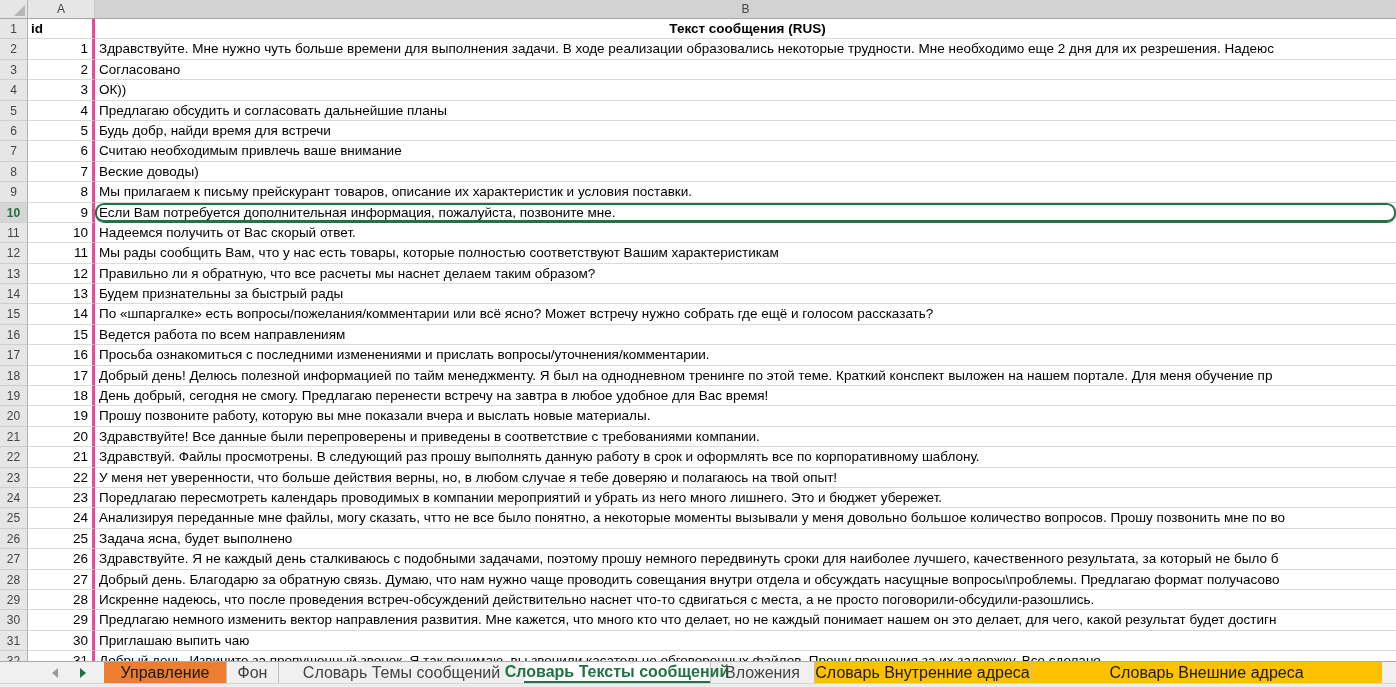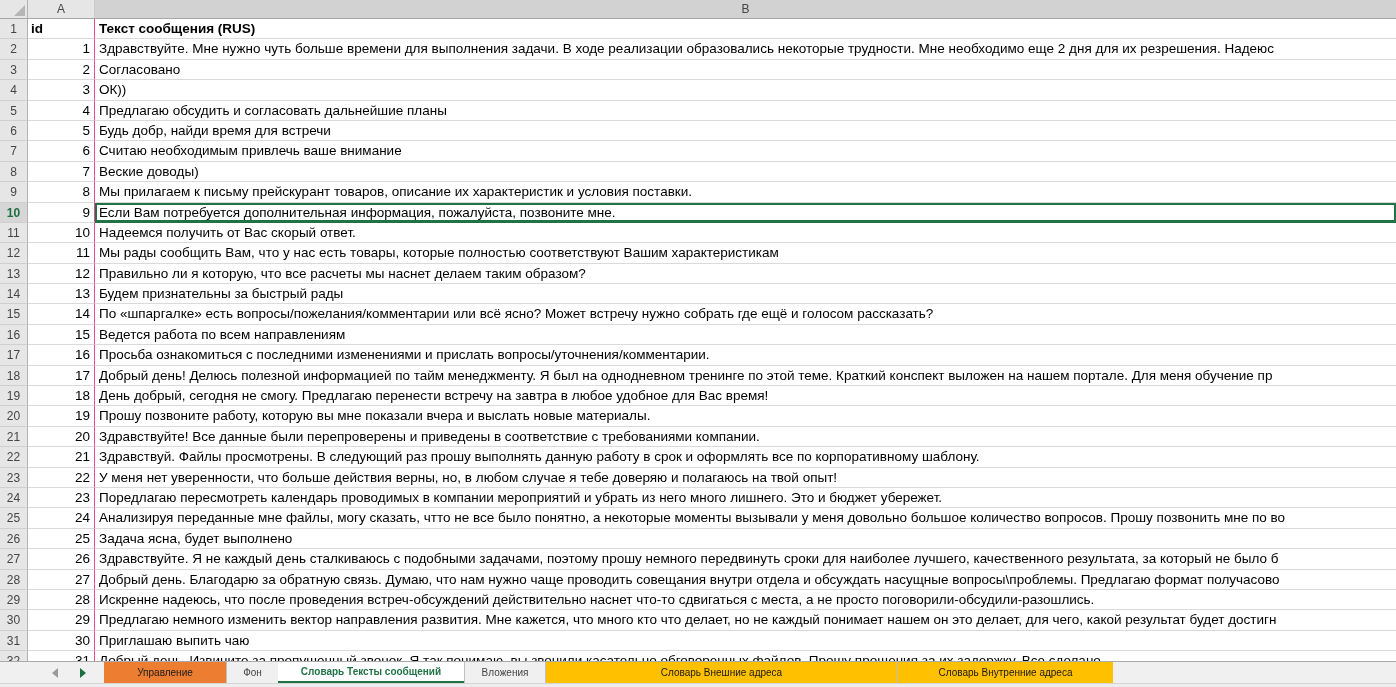--- a/index.html
+++ b/index.html
@@ -18,43 +18,43 @@
   .colA{width:67px;background:#e6e6e6;border-right:1px solid #c9c9c9;}
   .colB{flex:1;background:#d2d2d2;}
 
   
   .gridrows{position:absolute;top:19px;left:0;right:0;bottom:26px;overflow:hidden;}
   .row{display:flex;height:20.4px;line-height:20.4px;box-sizing:border-box;}
   .rh{width:28px;background:#e6e6e6;border-right:1px solid #b2b2b2;
     border-bottom:1px solid #cfcfcf;font-size:12px;color:#454545;
     text-align:center;box-sizing:border-box;flex:none;}
   .rh.sel{background:#d6d6d6;color:#1d6f42;font-weight:bold;}
-  .ca{width:67px;border-right:1px solid #ec4899;border-bottom:1px solid #dadada;
+  .ca{width:67px;border-right:3px solid #ec4899;border-bottom:1px solid #dadada;
     font-size:13.5px;color:#000;text-align:right;padding-right:4px;
     box-sizing:border-box;flex:none;overflow:hidden;white-space:nowrap;}
   .cb{flex:1;border-bottom:1px solid #dadada;font-size:13.5px;color:#000;
     padding-left:4px;box-sizing:border-box;overflow:hidden;white-space:nowrap;}
-  .row.hdr .ca,.row.hdr .cb{font-weight:bold;}
+  .row.hdr .ca,.row.hdr .cb{font-weight:bold;text-align:center;}
   .row.hdr .ca{text-align:left;padding-left:3px;}
-  .cb.selcell{box-shadow:inset 0 0 0 2px #217346;border-bottom:1px solid #217346;}
+  .cb.selcell{box-shadow:inset 0 0 0 2px #217346;border-bottom:1px solid #217346;border-radius:9px;}
   .cb .it{}
 
   
   .tabbar{position:absolute;left:0;right:0;bottom:4px;height:22px;
     background:#f0f0f0;border-top:1px solid #ababab;display:flex;
     align-items:stretch;box-sizing:border-box;}
   .navarrows{width:104px;display:flex;align-items:center;flex:none;}
   .arr{width:0;height:0;display:inline-block;}
   .arr.left{margin-left:52px;border-top:5px solid transparent;
     border-bottom:5px solid transparent;border-right:6px solid #9a9a9a;}
   .arr.right{margin-left:22px;border-top:5px solid transparent;
     border-bottom:5px solid transparent;border-left:6px solid #1d6f42;}
   .tabs{display:flex;align-items:stretch;}
   .tab{display:flex;align-items:center;justify-content:center;
-    font-size:10px;color:#444;padding:0 10px;box-sizing:border-box;
+    font-size:16px;color:#444;padding:0 10px;box-sizing:border-box;
     white-space:nowrap;border-left:1px solid #c0c0c0;}
   .tab.first{border-left:none;}
   .tab.orange{background:#ED7D31;color:#1a1a1a;border-left:none;}
   .tab.yellow{background:#FFC000;color:#1a1a1a;}
   .tab.active{background:#ffffff;color:#217346;font-weight:bold;
     border-left:none;border-bottom:2px solid #217346;}
   .bottomstrip{position:absolute;left:0;right:0;bottom:0;height:4px;
     background:#ededed;border-top:1px solid #d5d5d5;box-sizing:border-box;}
 </style>
 </head>
@@ -127,21 +127,21 @@
         <div class="cb">Надеемся получить от Вас скорый ответ.</div>
       </div>
       <div class="row">
         <div class="rh">12</div>
         <div class="ca">11</div>
         <div class="cb">Мы рады сообщить Вам, что у нас есть товары, которые полностью соответствуют Вашим характеристикам</div>
       </div>
       <div class="row">
         <div class="rh">13</div>
         <div class="ca">12</div>
-        <div class="cb"><span>Правильно ли я которую, что </span><span class="it">все</span><span>  расчеты мы наснет делаем таким образом?</span></div>
+        <div class="cb"><span>Правильно ли я обратную, что </span><span class="it">все</span><span>  расчеты мы наснет делаем таким образом?</span></div>
       </div>
       <div class="row">
         <div class="rh">14</div>
         <div class="ca">13</div>
         <div class="cb">Будем признательны за быстрый рады</div>
       </div>
       <div class="row">
         <div class="rh">15</div>
         <div class="ca">14</div>
         <div class="cb">По «шпаргалке» есть вопросы/пожелания/комментарии или всё ясно? Может встречу нужно собрать где ещё и голосом рассказать?</div>
@@ -234,21 +234,22 @@
     </div>
 
   <div class="tabbar">
     <div class="navarrows">
       <span class="arr left"></span>
       <span class="arr right"></span>
     </div>
     <div class="tabs" id="tabs">
         <div class="tab orange first" style="width: 122px;">Управление</div>
         <div class="tab plain" style="width: 52px;">Фон</div>
+        <div class="tab plain" style="width: 246px;">Словарь Темы сообщений</div>
         <div class="tab active" style="width: 186px;">Словарь Тексты сообщений</div>
-        <div class="tab plain" style="width: 81px;">Вложения</div>
+        <div class="tab plain" style="width: 104px;">Вложения</div>
+        <div class="tab yellow" style="width: 216px;">Словарь Внутренние адреса</div>
         <div class="tab yellow" style="width: 352px;">Словарь Внешние адреса</div>
-        <div class="tab yellow" style="width: 216px;">Словарь Внутренние адреса</div>
       </div>
   </div>
 
   <div class="bottomstrip"></div>
 </div>
 
 </body></html>

